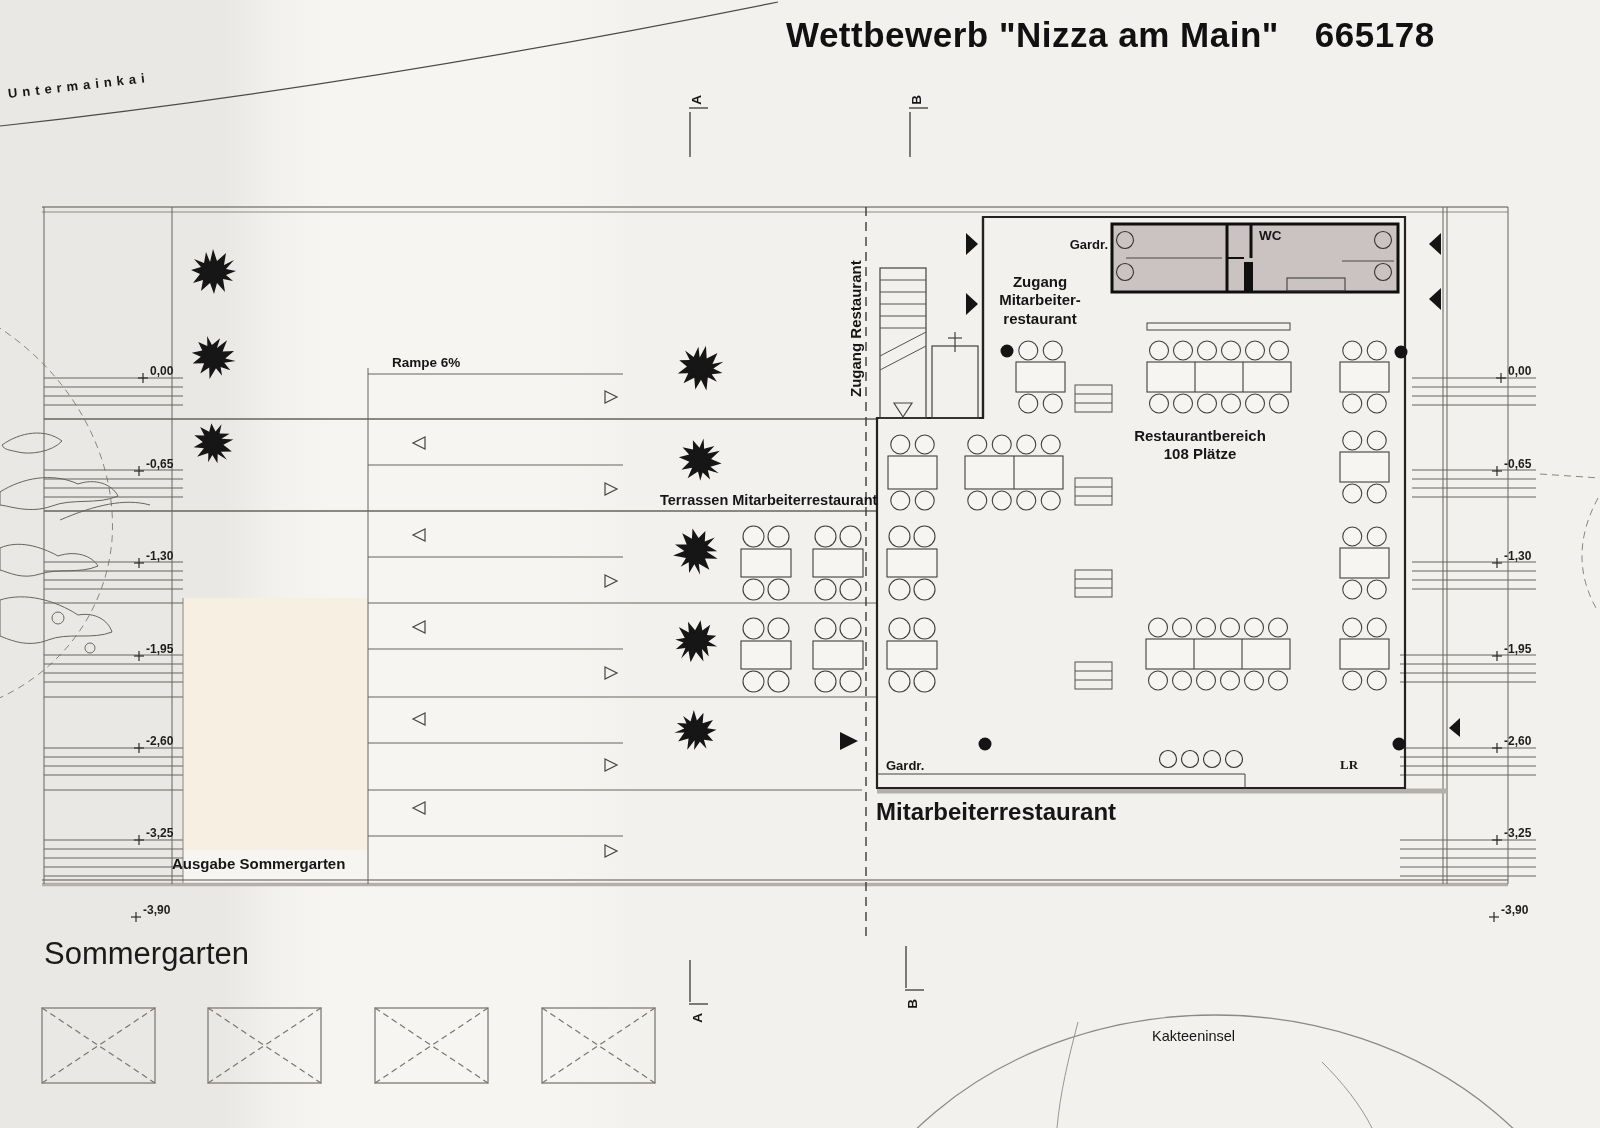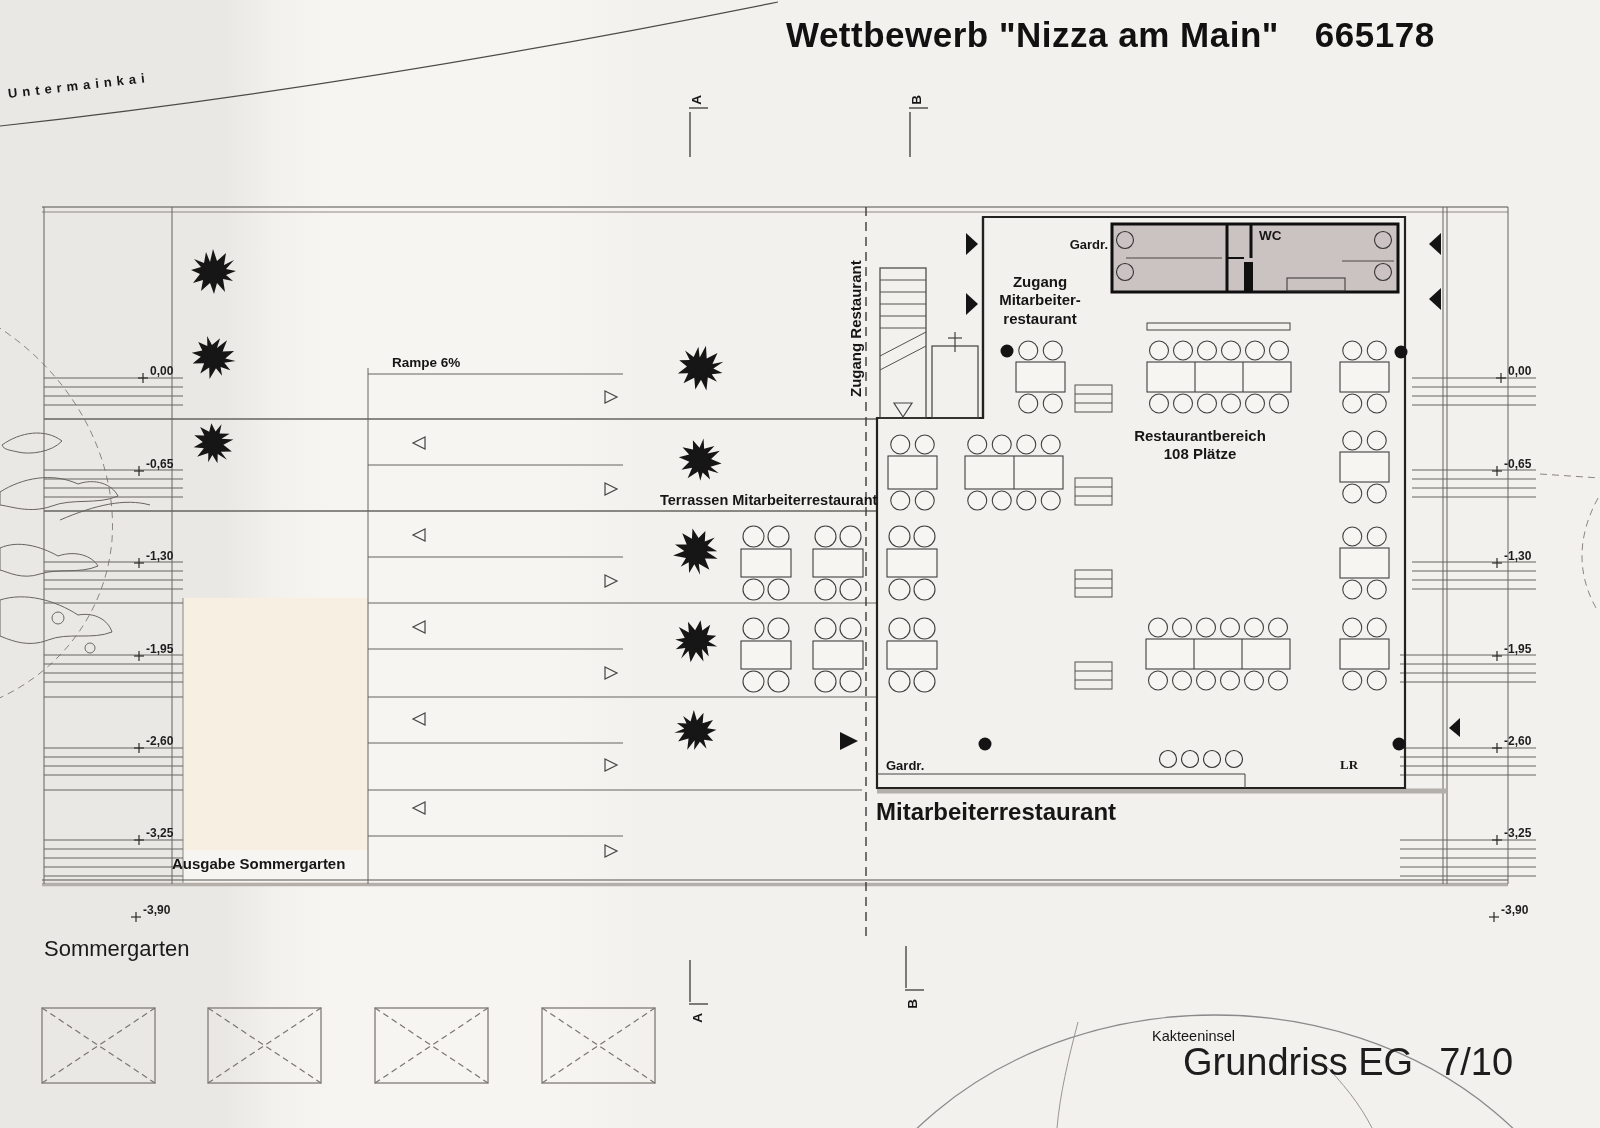--- a/index.html
+++ b/index.html
@@ -387,26 +387,23 @@
         <line x1="375" y1="1083" x2="488" y2="1008" stroke="#7a766f" stroke-width="1.2" stroke-dasharray="6 4"></line>
         <rect x="542" y="1008" width="113" height="75" fill="none" stroke="#8f8b85" stroke-width="1.5"></rect>
         <line x1="542" y1="1008" x2="655" y2="1083" stroke="#7a766f" stroke-width="1.2" stroke-dasharray="6 4"></line>
         <line x1="542" y1="1083" x2="655" y2="1008" stroke="#7a766f" stroke-width="1.2" stroke-dasharray="6 4"></line>
       </g>
     </svg>
 
   <div class="lbl title">
     <span>Wettbewerb "Nizza am Main"</span><span class="num">665178</span>
   </div>
-  <div class="lbl drawtitle">
-    <span>Grundriss EG</span><span class="num">7/10</span>
-  </div>
 
   <div class="lbl street">Untermainkai</div>
-  <div class="lbl" style="left:44px;top:936px;font-size:22px;color:#1a1a1a;">Sommergarten</div>
+  <div class="lbl" style="left:44px;top:936px;font-size:31px;color:#1a1a1a;">Sommergarten</div>
   <div class="lbl b" style="left:172px;top:855px;font-size:15px;">Ausgabe Sommergarten</div>
   <div class="lbl" style="left:1152px;top:1028px;font-size:14.5px;">Kakteeninsel</div>
 
   <div class="lbl b" style="left:392px;top:355px;font-size:13.5px;">Rampe 6%</div>
   <div class="lbl b rot90" style="left:847px;top:397px;font-size:15px;">Zugang Restaurant</div>
   <div class="lbl b" style="left:660px;top:492px;font-size:14.5px;">Terrassen Mitarbeiterrestaurant</div>
   <div class="lbl b ctr" style="left:1105px;top:427px;width:190px;font-size:15px;text-align:center;">
     <div>Restaurantbereich</div>
     <div>108 Plätze</div>
   </div>

